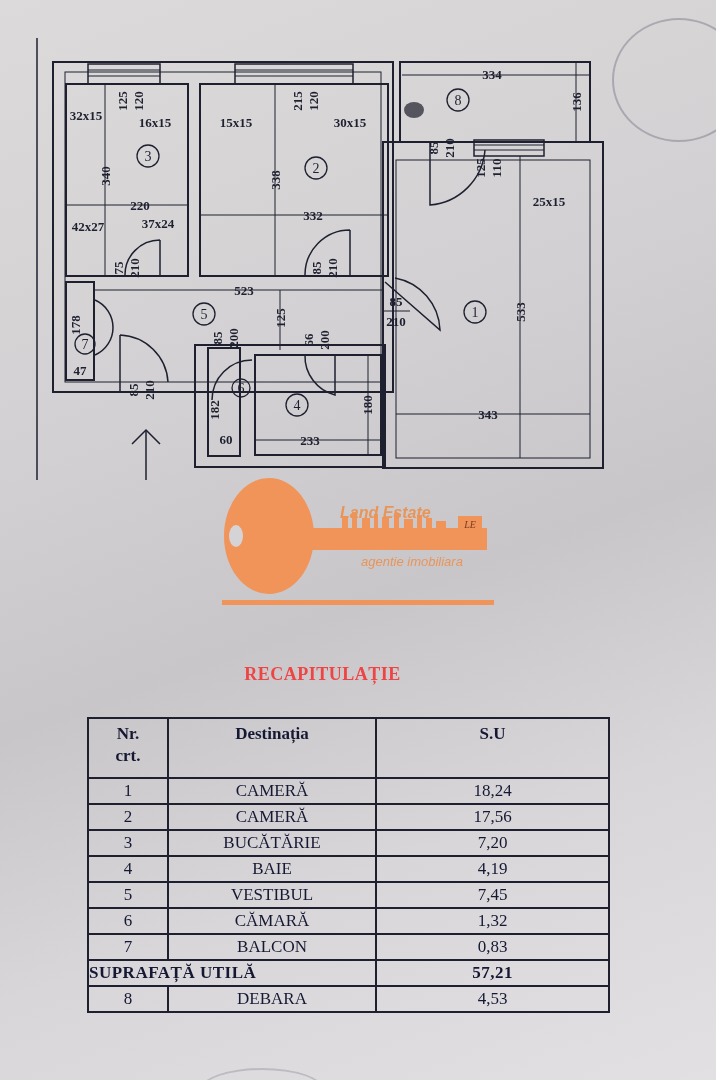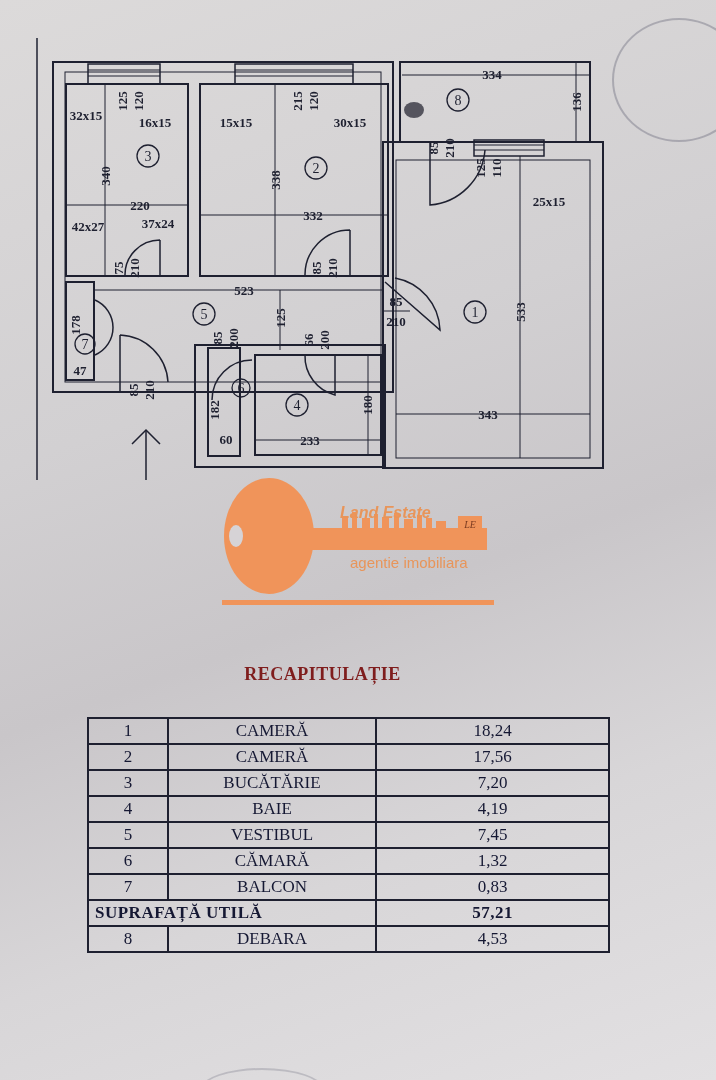--- a/index.html
+++ b/index.html
@@ -8,32 +8,32 @@
     background: linear-gradient(160deg, #dcdada 0%, #d2d0d2 35%, #c9c6c9 55%, #d8d6d8 75%, #e2e0e2 100%);
     font-family: "Liberation Serif", serif;
     color:#1b1d2a;
   }
   .plan { position:absolute; left:0; top:0; width:716px; height:480px; }
   .plan svg { position:absolute; left:0; top:0; }
   .dim { font-family:"Liberation Serif", serif; font-weight:bold; font-size:13px; fill:#1e2030; }
   .lbl { font-family:"Liberation Serif", serif; font-size:14px; fill:#1e2030; }
   .logo { position:absolute; left:222px; top:476px; width:272px; height:132px; }
   .logo-title { position:absolute; left:118px; top:28px; font-family:"Liberation Sans", sans-serif; font-style:italic; font-weight:bold; font-size:16px; color:#e8955a; }
-  .logo-sub { position:absolute; left:128px; top:78px; font-family:"Liberation Sans", sans-serif; font-size:15px; color:#e8955a; }
+  .logo-sub { position:absolute; left:139px; top:78px; font-family:"Liberation Sans", sans-serif; font-style:italic; font-size:13px; color:#e8955a; }
   .logo-line { position:absolute; left:0; top:124px; width:272px; height:5px; background:#f0945a; }
-  .recap-title { position:absolute; left:0; width:645px; top:664px; text-align:center; font-weight:bold; font-size:18px; letter-spacing:0.5px; color:#7f1d1d; }
+  .recap-title { position:absolute; left:0; width:645px; top:664px; text-align:center; font-weight:bold; font-size:18px; letter-spacing:0.5px; color:#ef4444; }
   table.recap {
     position:absolute; left:87px; top:717px; width:523px;
     border-collapse:collapse; font-family:"Liberation Serif", serif; color:#151833;
   }
   table.recap td, table.recap th { border:2px solid #1e2030; padding:0; text-align:center; font-size:17px; line-height:22px; height:24px; }
   table.recap th { font-weight:bold; vertical-align:top; }
   table.recap .hdr th { height:54px; padding-top:4px; }
   table.recap .total td { font-weight:bold; letter-spacing:0.5px; }
-  table.recap .total td.lab { text-align:left; padding-left:6px; }
+  table.recap .total td.lab { text-align:left; }
   .stamp { position:absolute; left:612px; top:18px; width:130px; height:120px; border:2px solid rgba(90,90,110,0.35); border-radius:50%; }
   .stamp-bottom { position:absolute; left:200px; top:1068px; width:120px; height:40px; border:2px solid rgba(90,90,110,0.25); border-radius:50%; }
 </style>
 </head>
 <body>
 
 <div class="plan">
 <svg width="716" height="480" viewBox="0 0 716 480">
   <g stroke="#1e2030" fill="none" stroke-width="2">
 
@@ -191,20 +191,25 @@
 
 <div class="recap-title">RECAPITULAȚIE</div>
 
 <table class="recap">
   <colgroup>
       <col style="width:80px">
       <col style="width:208px">
       <col>
     </colgroup>
   <tbody>
+      <tr class="hdr">
+    <th><span>Nr.</span><br><span>crt.</span></th>
+    <th>Destinația</th>
+    <th>S.U</th>
+  </tr>
   <tr>
         <td>1</td>
         <td>CAMERĂ</td>
         <td>18,24</td>
       </tr>
   <tr>
         <td>2</td>
         <td>CAMERĂ</td>
         <td>17,56</td>
       </tr>

